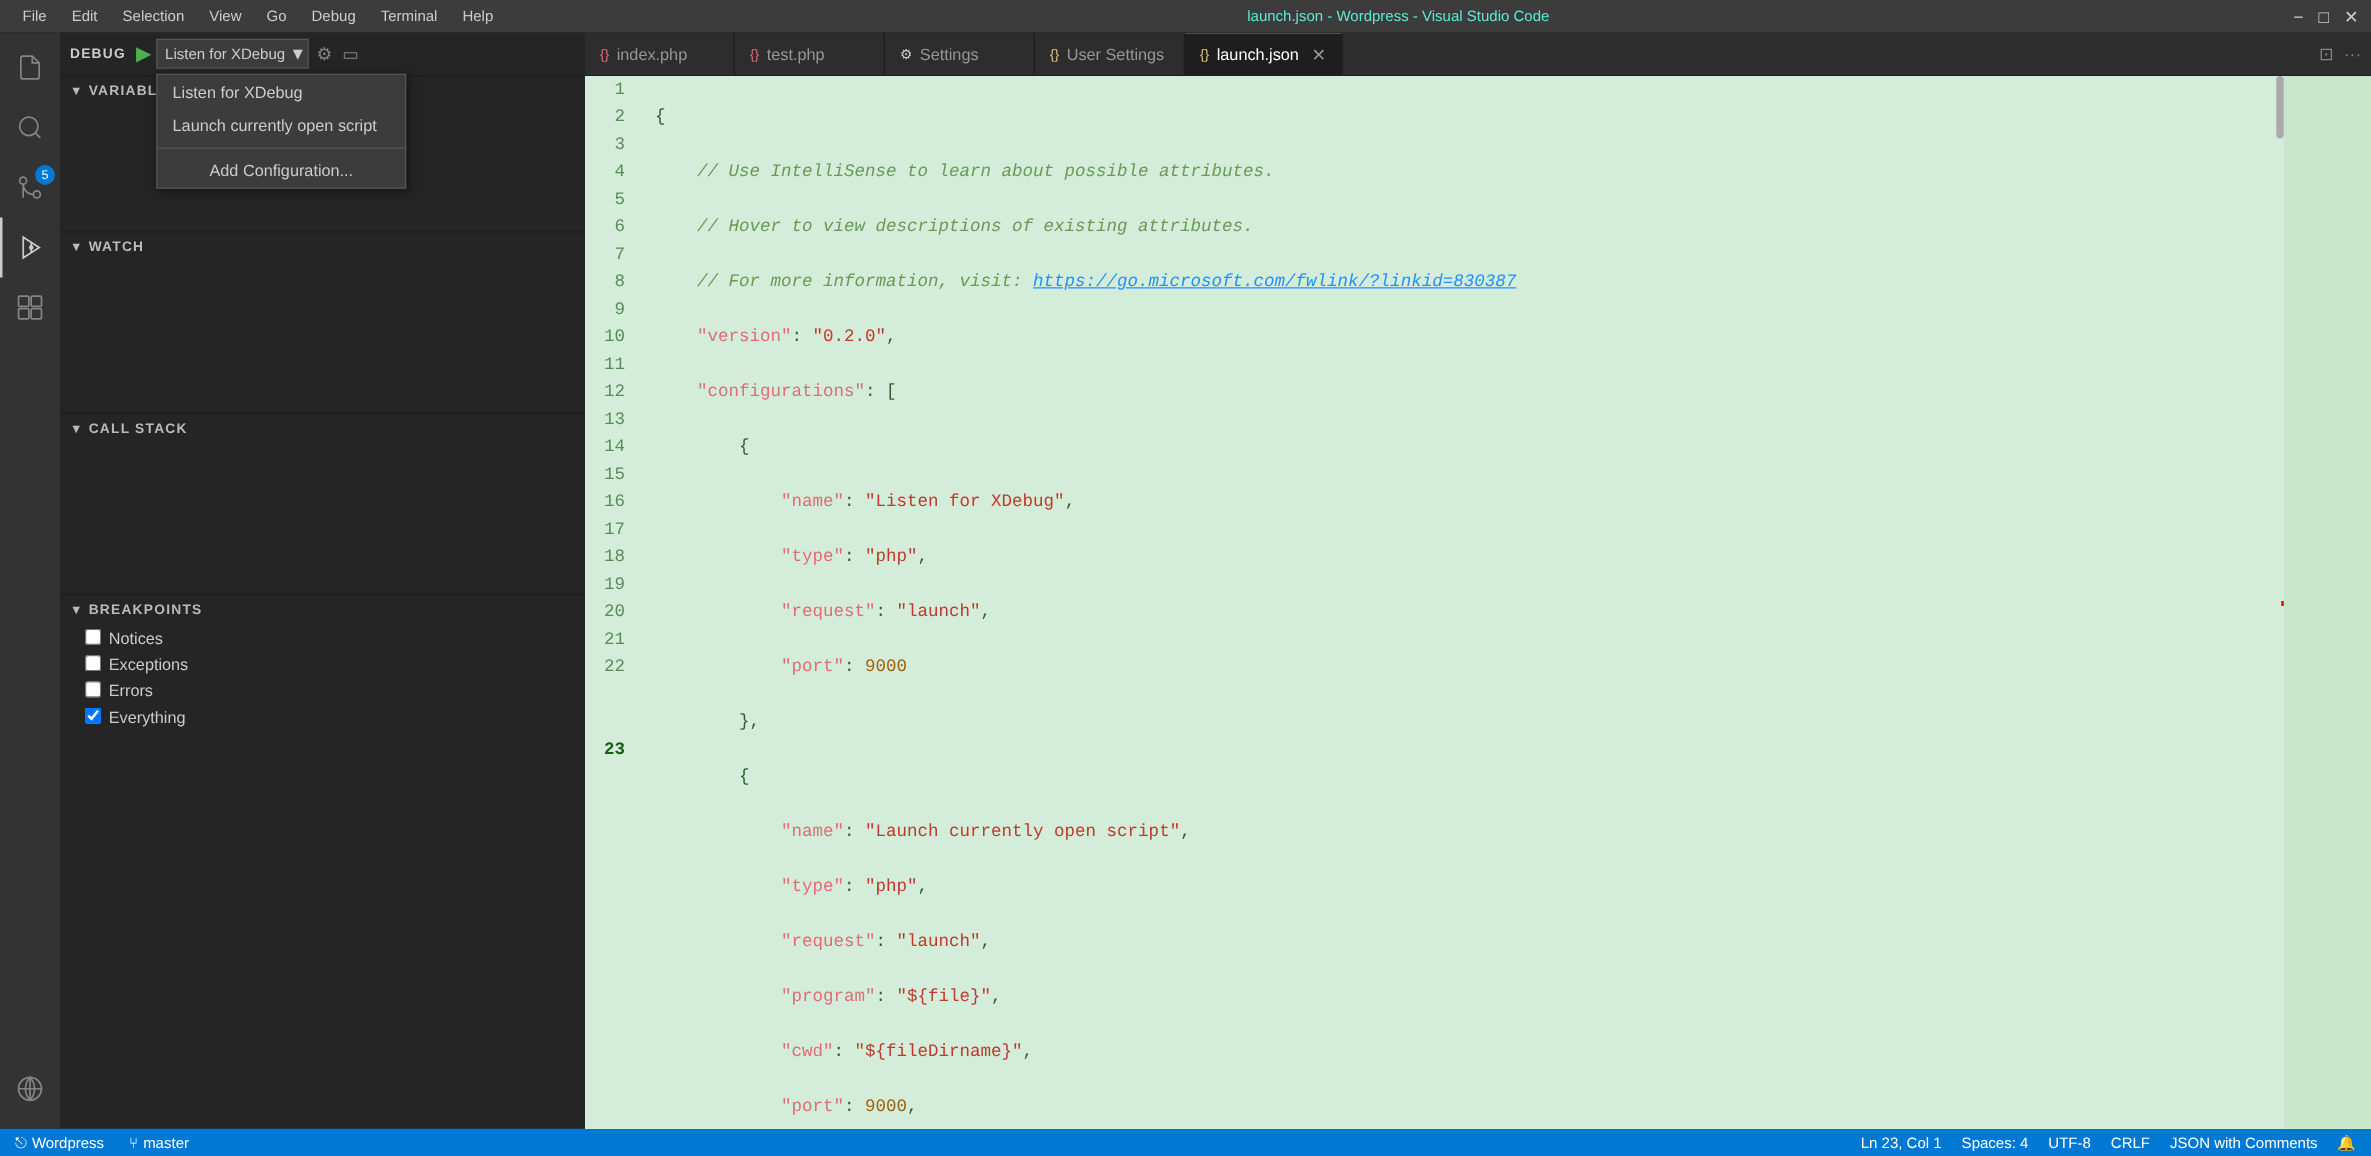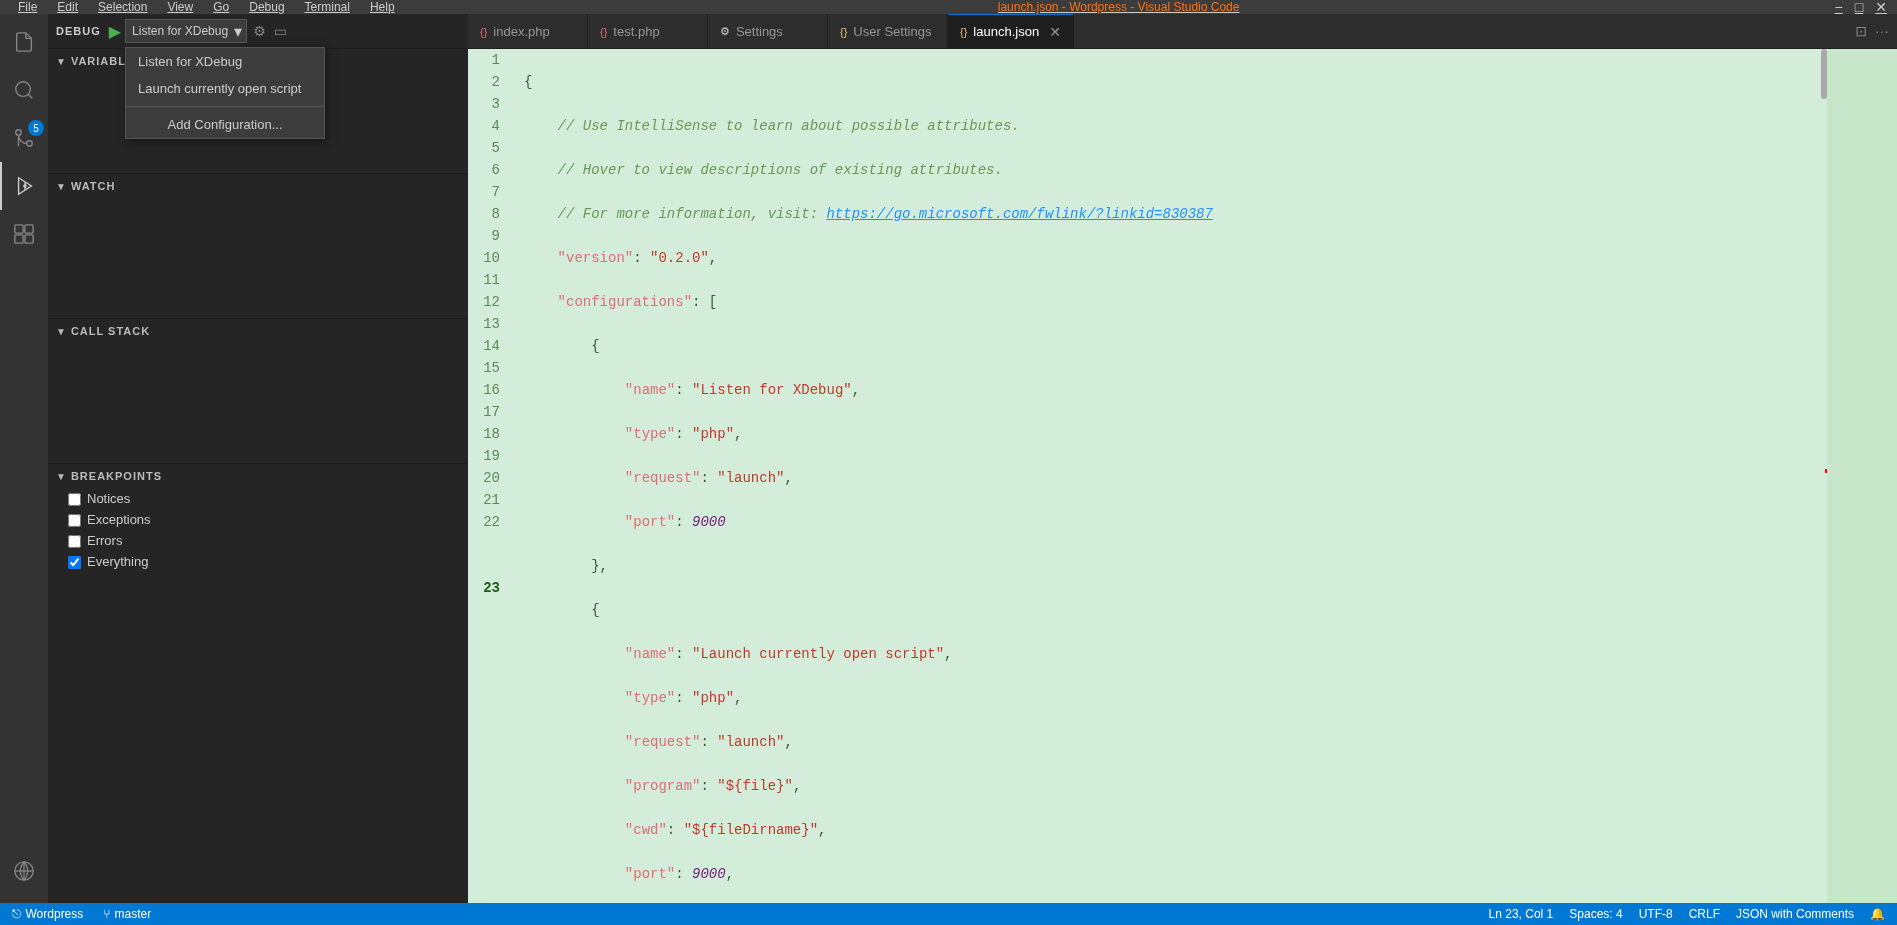--- a/index.html
+++ b/index.html
@@ -1,29 +1,28 @@
 <!DOCTYPE html>
 <html><head>
   <meta charset="utf-8">
   <style>
     * { margin: 0; padding: 0; box-sizing: border-box; }
     body { font-family: 'Segoe UI', sans-serif; background: #1e1e1e; color: #cccccc; width: 1897px; height: 925px; overflow: hidden; display: flex; flex-direction: column; }
 
     
     .title-bar {
       background: #3c3c3c;
-      height: 14px;
+      height: 26px;
       display: flex;
       align-items: center;
       justify-content: space-between;
       padding: 0 10px;
       flex-shrink: 0;
-      text-decoration: underline;
-    }
-    .title-bar-title { color: #f97316; font-size: 12px; flex: 1; text-align: center; }
+    }
+    .title-bar-title { color: #5eead4; font-size: 12px; flex: 1; text-align: center; }
     .title-bar-controls { display: flex; gap: 12px; }
     .title-bar-btn { color: #cccccc; font-size: 14px; cursor: pointer; background: none; border: none; }
     .title-bar-menu { display: flex; gap: 4px; }
     .title-bar-menu-item { color: #cccccc; font-size: 12px; padding: 0 8px; cursor: pointer; }
 
     
     .main-layout {
       display: flex;
       flex: 1;
       overflow: hidden;
@@ -155,21 +154,21 @@
     
     .watch-section { border-bottom: 1px solid #1e1e1e; min-height: 60px; }
 
     
     .call-stack-section { border-bottom: 1px solid #1e1e1e; min-height: 80px; }
 
     
     .breakpoints-section { flex: 1; overflow-y: auto; }
     .breakpoint-item {
       display: flex;
-      align-items: flex-end;
+      align-items: flex-start;
       padding: 3px 12px 3px 20px;
       font-size: 13px;
       color: #cccccc;
       gap: 6px;
     }
     .breakpoint-item input[type="checkbox"] {
       width: 13px;
       height: 13px;
       cursor: pointer;
     }
@@ -250,21 +249,21 @@
       font-family: 'Consolas', 'Courier New', monospace;
       font-size: 14px;
       line-height: 22px;
       white-space: pre;
       color: #2c5f2c;
     }
     .code-line { line-height: 22px; }
     .tok-string { color: #c0392b; }
     .tok-key { color: #e06c75; }
     .tok-comment { color: #6a9955; font-style: italic; }
-    .tok-number { color: #701a75; font-style: italic; }
+    .tok-number { color: #a16207; }
     .tok-brace { color: #2c5f2c; }
     .tok-punct { color: #2c5f2c; }
     .tok-url { color: #1e90ff; text-decoration: underline; }
 
     
     .minimap {
       width: 70px;
       background: #c8e6c9;
       flex-shrink: 0;
     }

